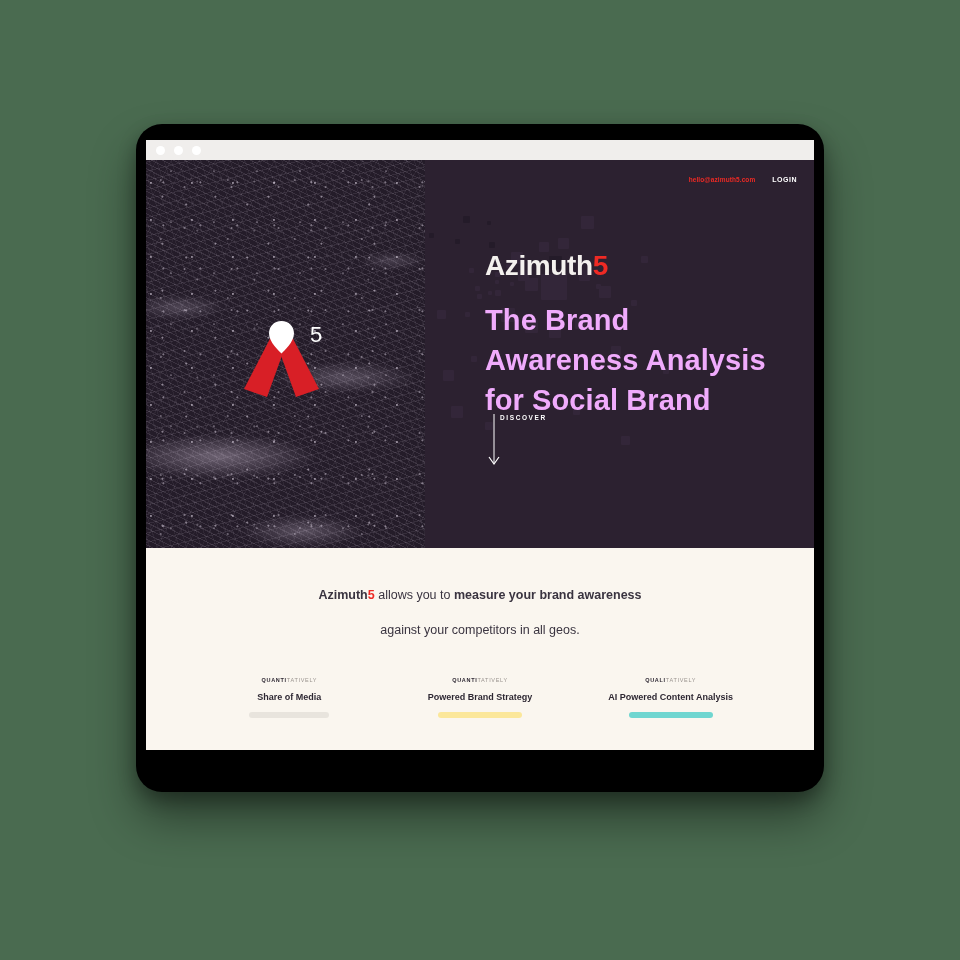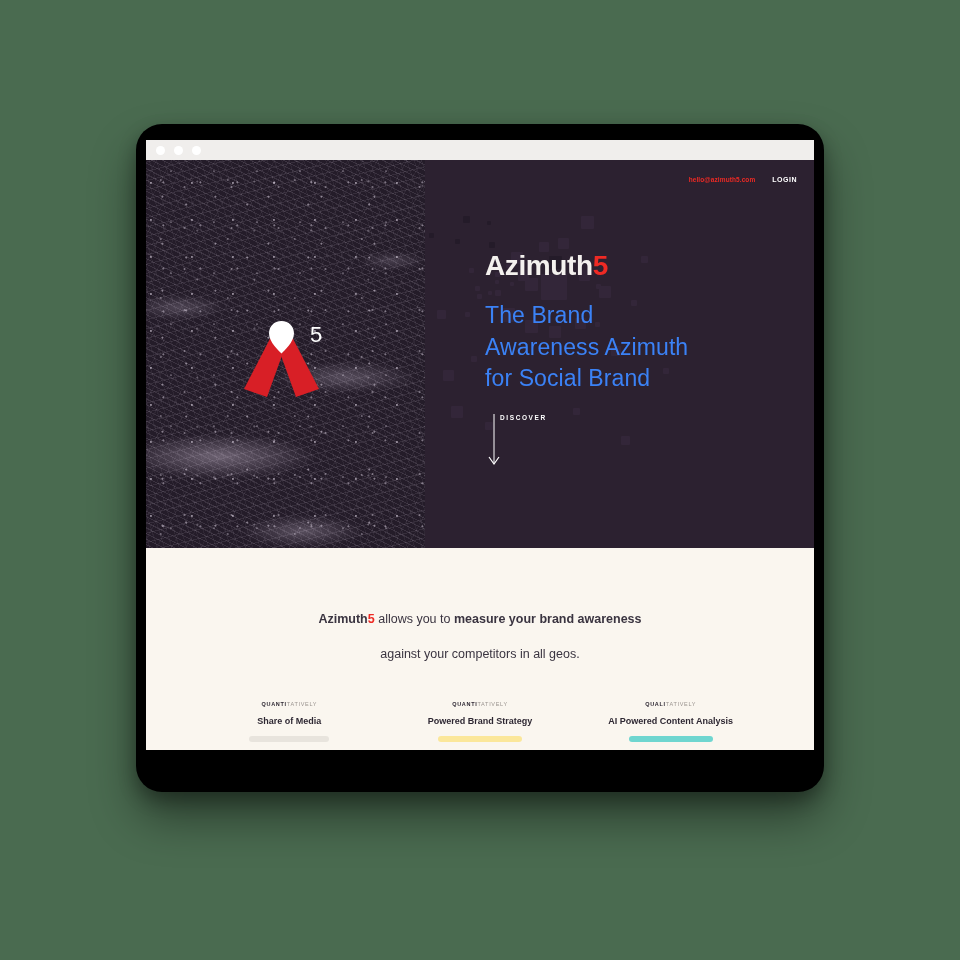--- a/index.html
+++ b/index.html
@@ -120,42 +120,42 @@
 
   #brand {
     font-size:28px; font-weight:bold;
     color:#f4f1ee; letter-spacing:-0.4px;
     line-height:1;
   }
   #brand .five { color:#ee2a24; }
 
   #headline {
     margin-top:20px;
-    font-size:23px; font-weight:400;
-    color:#3b82f6; line-height:1.38;
+    font-size:29px; font-weight:700;
+    color:#f0abfc; line-height:1.38;
     letter-spacing:0.1px;
   }
 
   #discover-wrap {
     position:absolute; left:61px; top:254px;
     z-index:4; width:120px; height:60px;
   }
   #discover-label {
     position:absolute; left:14px; top:0;
     color:#ffffff; font-size:6.5px; font-weight:bold;
     letter-spacing:1.6px;
   }
   #discover-arrow { position:absolute; left:0; top:0; }
 
   
   #body-section {
     position:relative;
     background:#faf6ef;
     height:254px;
-    padding-top:65px;
+    padding-top:41px;
   }
 
   .tagline {
     text-align:center;
     color:#3a3440;
     font-size:12.5px;
     line-height:1;
   }
   .tagline-1 { margin-bottom:0; }
   .tagline .b { font-weight:bold; }
@@ -263,21 +263,21 @@
 
           <div id="topbar">
             <a id="email-link" href="#">hello@azimuth5.com</a>
             <a id="login-link" href="#">LOGIN</a>
           </div>
 
           <div id="hero-text">
             <div id="brand"><span>Azimuth</span><span class="five">5</span></div>
             <div id="headline">
               <div>The Brand</div>
-              <div>Awareness Azimuth</div>
+              <div>Awareness Analysis</div>
               <div>for Social Brand</div>
             </div>
           </div>
 
           <div id="discover-wrap">
             <span id="discover-label">DISCOVER</span>
             <svg id="discover-arrow" width="16" height="56" viewBox="0 0 16 56">
               <line x1="8" y1="0" x2="8" y2="49" stroke="#ffffff" stroke-width="1"></line>
               <polyline points="3,43 8,50 13,43" fill="none" stroke="#ffffff" stroke-width="1.2"></polyline>
             </svg>

